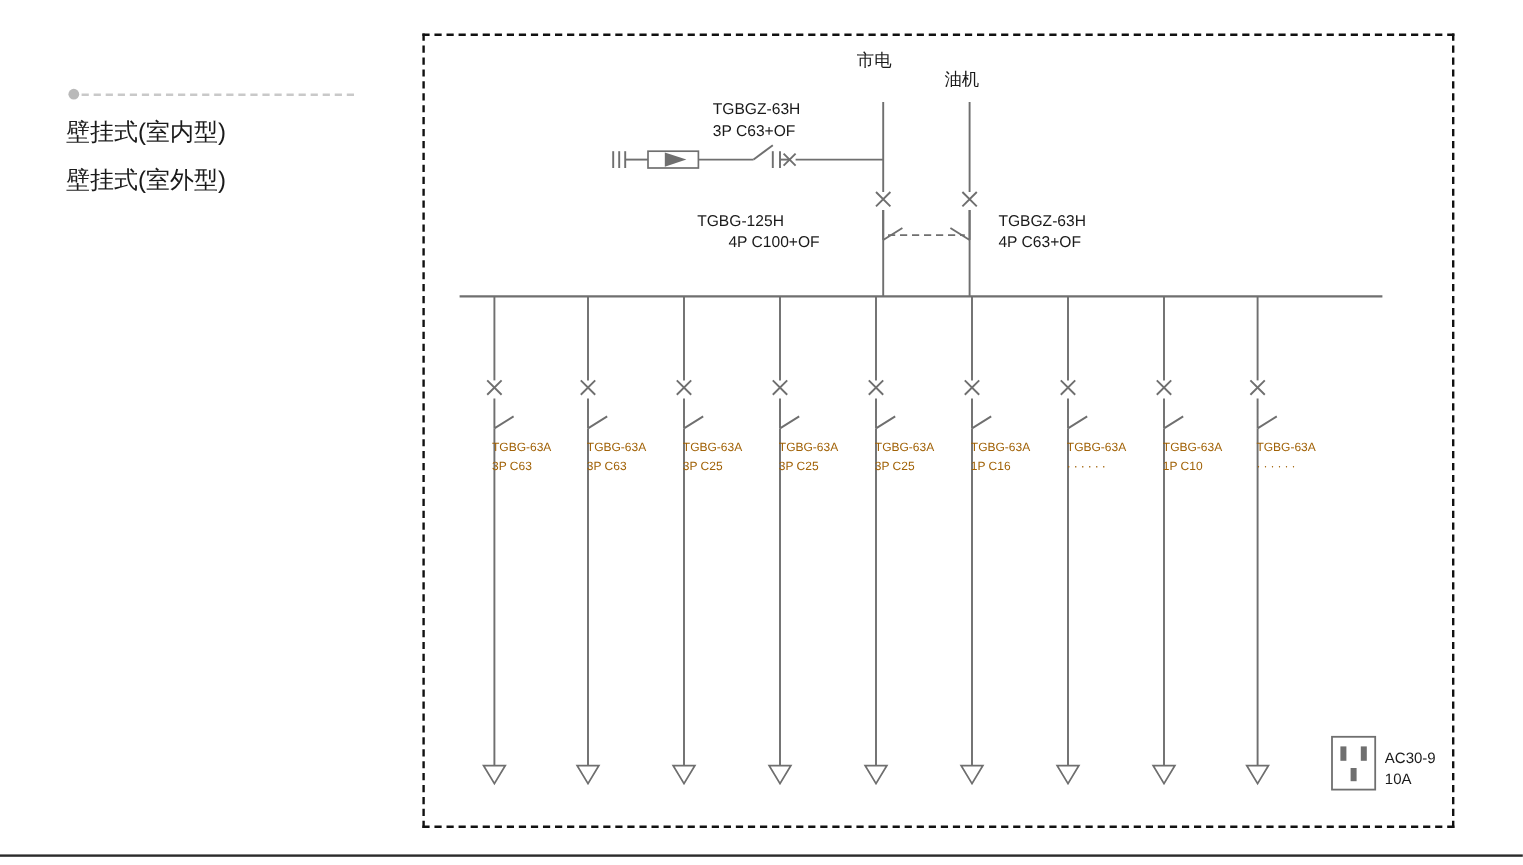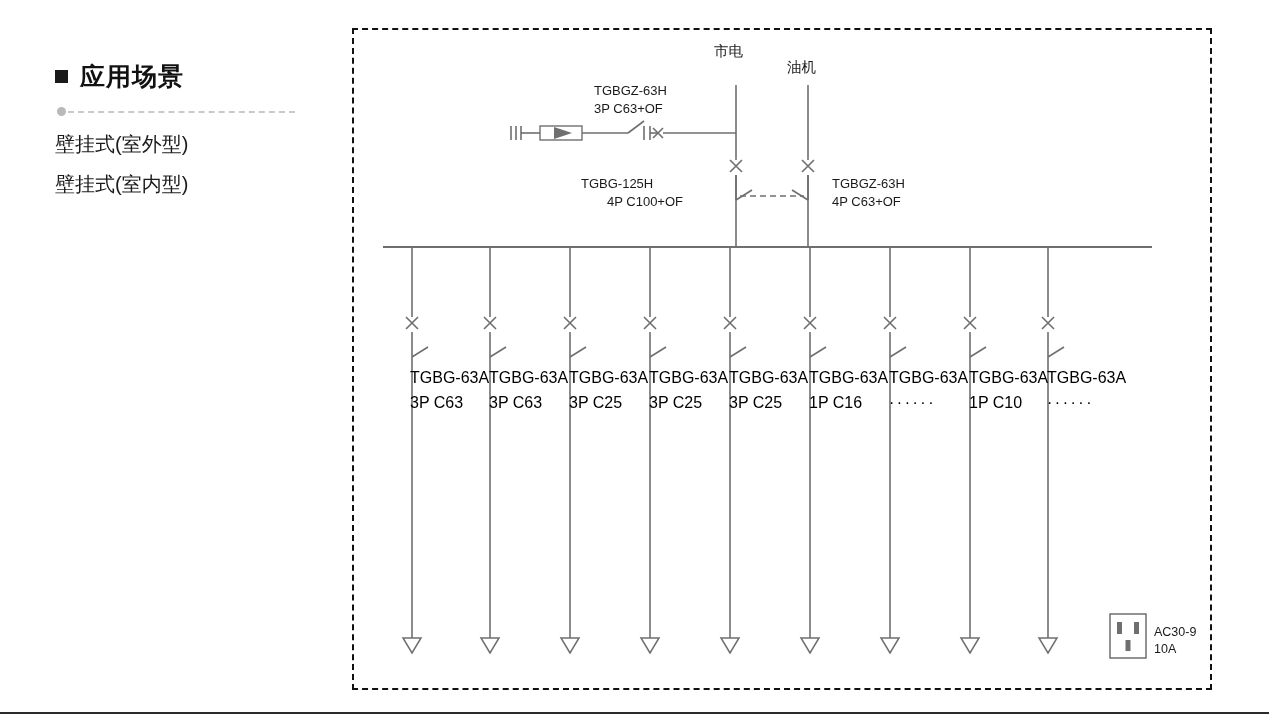--- a/index.html
+++ b/index.html
@@ -96,22 +96,22 @@
     white-space: nowrap;
   }
   .lbl.c {
     text-align: center;
   }
   .lbl-top {
     font-size: 14.5px;
   }
   .branch-lbl {
     position: absolute;
-    font-size: 16px;
-    color: #000000;
+    font-size: 10px;
+    color: #a16207;
     line-height: 1.55;
     white-space: nowrap;
   }
   .dots {
     letter-spacing: 2.5px;
   }
   .socket-lbl {
     position: absolute;
     font-size: 12.5px;
     color: #1a1a1a;
@@ -126,30 +126,26 @@
     height: 2px;
     background: #2b2b2b;
   }
 </style>
 </head>
 <body>
 
 <div id="canvas">
 
   <div class="left-panel">
-    <div class="title-row">
-      <span class="sq-bullet"></span>
-      <span class="title-text">应用场景</span>
-    </div>
     <div class="divider-row">
       <span class="divider-dot"></span>
       <span class="divider-line"></span>
     </div>
+    <div class="left-line">壁挂式(室内型)</div>
     <div class="left-line">壁挂式(室外型)</div>
-    <div class="left-line">壁挂式(室内型)</div>
   </div>
 
   <div class="diagram-frame"></div>
 
   <svg id="wires" viewBox="0 0 1269 721" xmlns="http://www.w3.org/2000/svg">
 
     <g stroke="#6f6f6f" stroke-width="1.6" fill="none">
 
       <line x1="511" y1="126" x2="511" y2="140"></line>
       <line x1="516" y1="126" x2="516" y2="140"></line>

